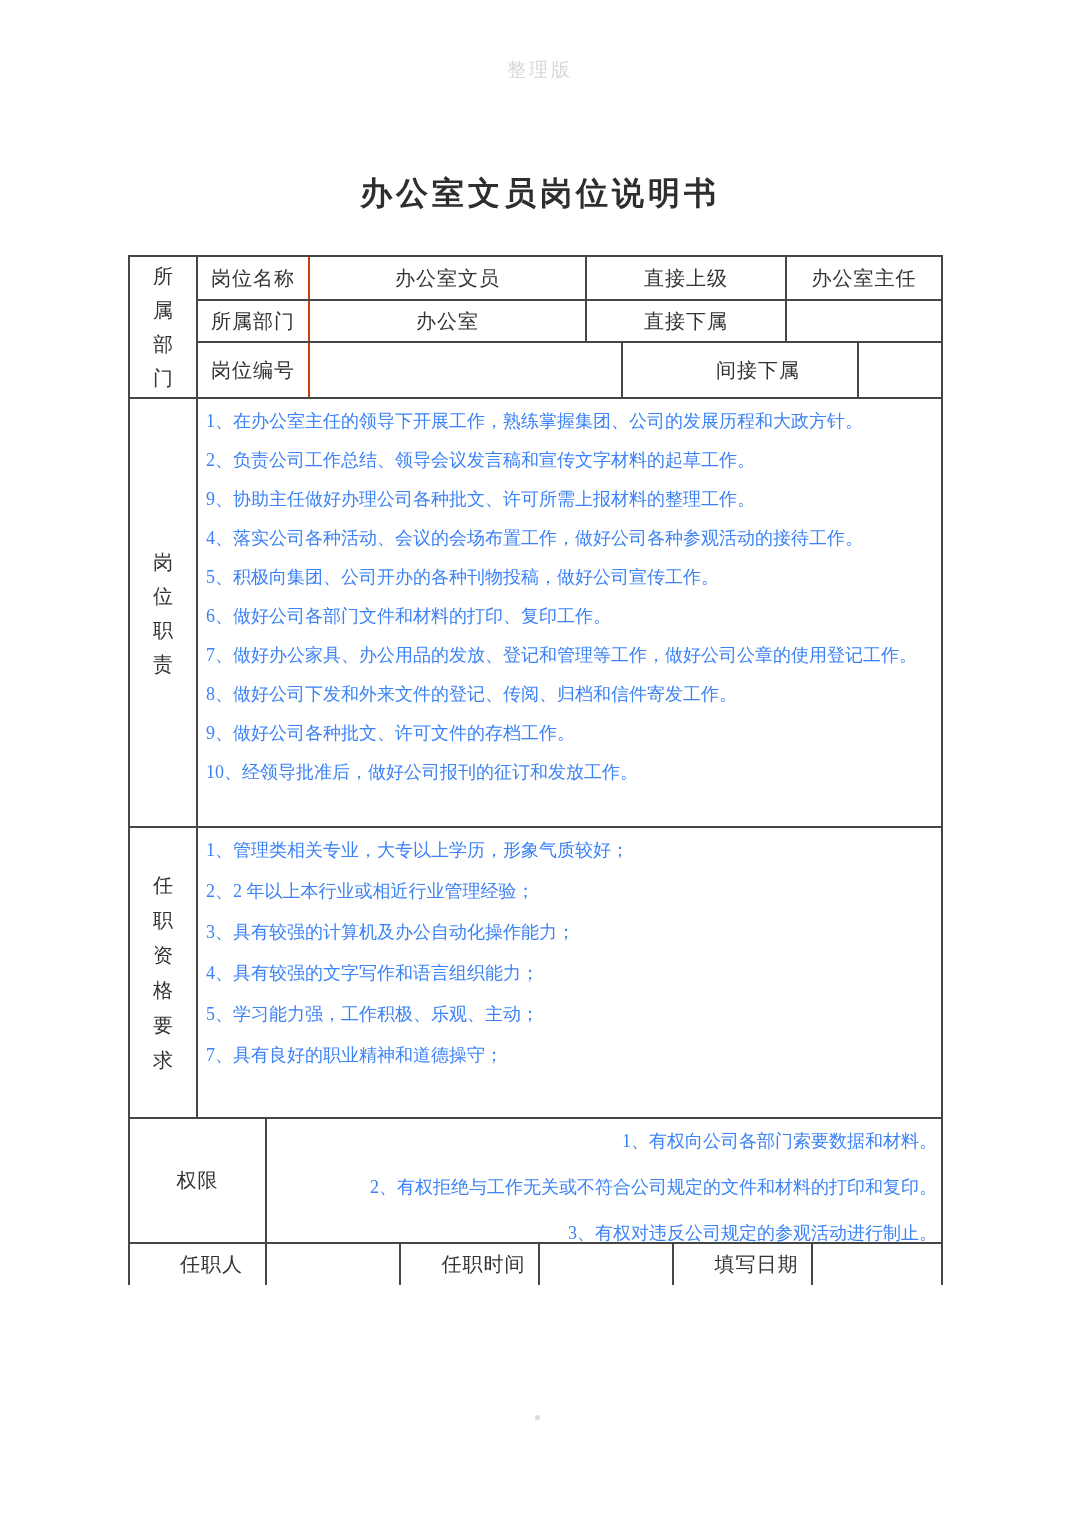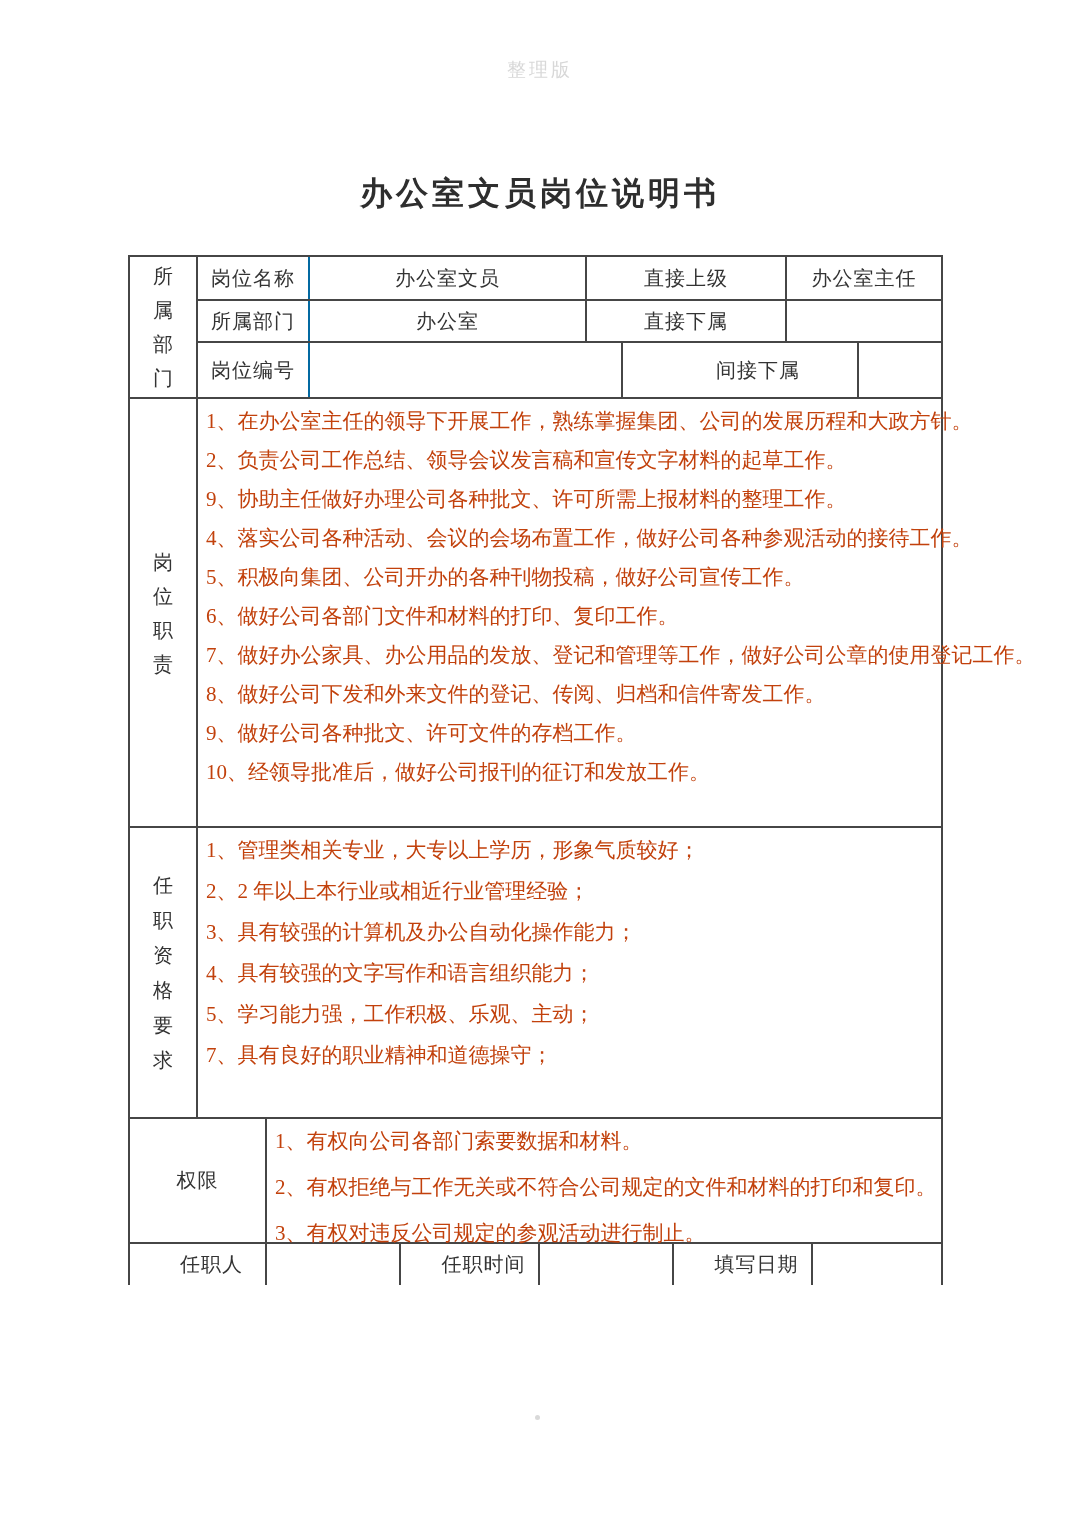--- a/index.html
+++ b/index.html
@@ -38,32 +38,32 @@
   .hlabel { font-size:20px; letter-spacing:1px; }
   .content { flex:1 1 auto; min-width:0; }
   
   .bi-row { display:flex; }
   .bi-row.bb { border-bottom:2px solid #464646; }
   .bi-r1 { height:44px; } .bi-r2 { height:42px; } .bi-r3 { height:54px;gap:36px; }
   .bi-cell {
     display:flex; align-items:center; justify-content:center;
     font-size:20px; letter-spacing:1px; overflow:hidden;
   }
-  .bi-c1 { width:112px; flex:0 0 112px; border-right:2px solid #0369a1; }
+  .bi-c1 { width:112px; flex:0 0 112px; border-right:2px solid #c2410c; }
   .bi-c2 { width:277px; flex:0 0 277px; border-right:2px solid #464646; }
   .bi-c3 { width:200px; flex:0 0 200px; border-right:2px solid #464646; }
   .bi-c4 { flex:1 1 auto; }
   
   .plist { padding:12px 4px 0 8px; }
   .plist p {
-    font-size:21px; line-height:21px; white-space:nowrap;
-    color:#c2410c; margin:0 0 18px 0;
+    font-size:18px; line-height:21px; white-space:nowrap;
+    color:#3b82f6; margin:0 0 18px 0;
   }
   .plist.q p { margin-bottom:20px; }
-  .plist.a p { margin-bottom:25px; }
+  .plist.a p { margin-bottom:25px;text-align:right; }
   
   .ft-cell {
     display:flex; align-items:center; justify-content:center;
     font-size:20px; letter-spacing:1px; border-right:2px solid #464646;padding-left:28px;
   }
   .ft-cell.last { border-right:none; }
   .speck {
     position:absolute; left:535px; top:1415px; width:5px; height:5px;
     background:#d0d0d0; border-radius:50%; opacity:.8;
   }

